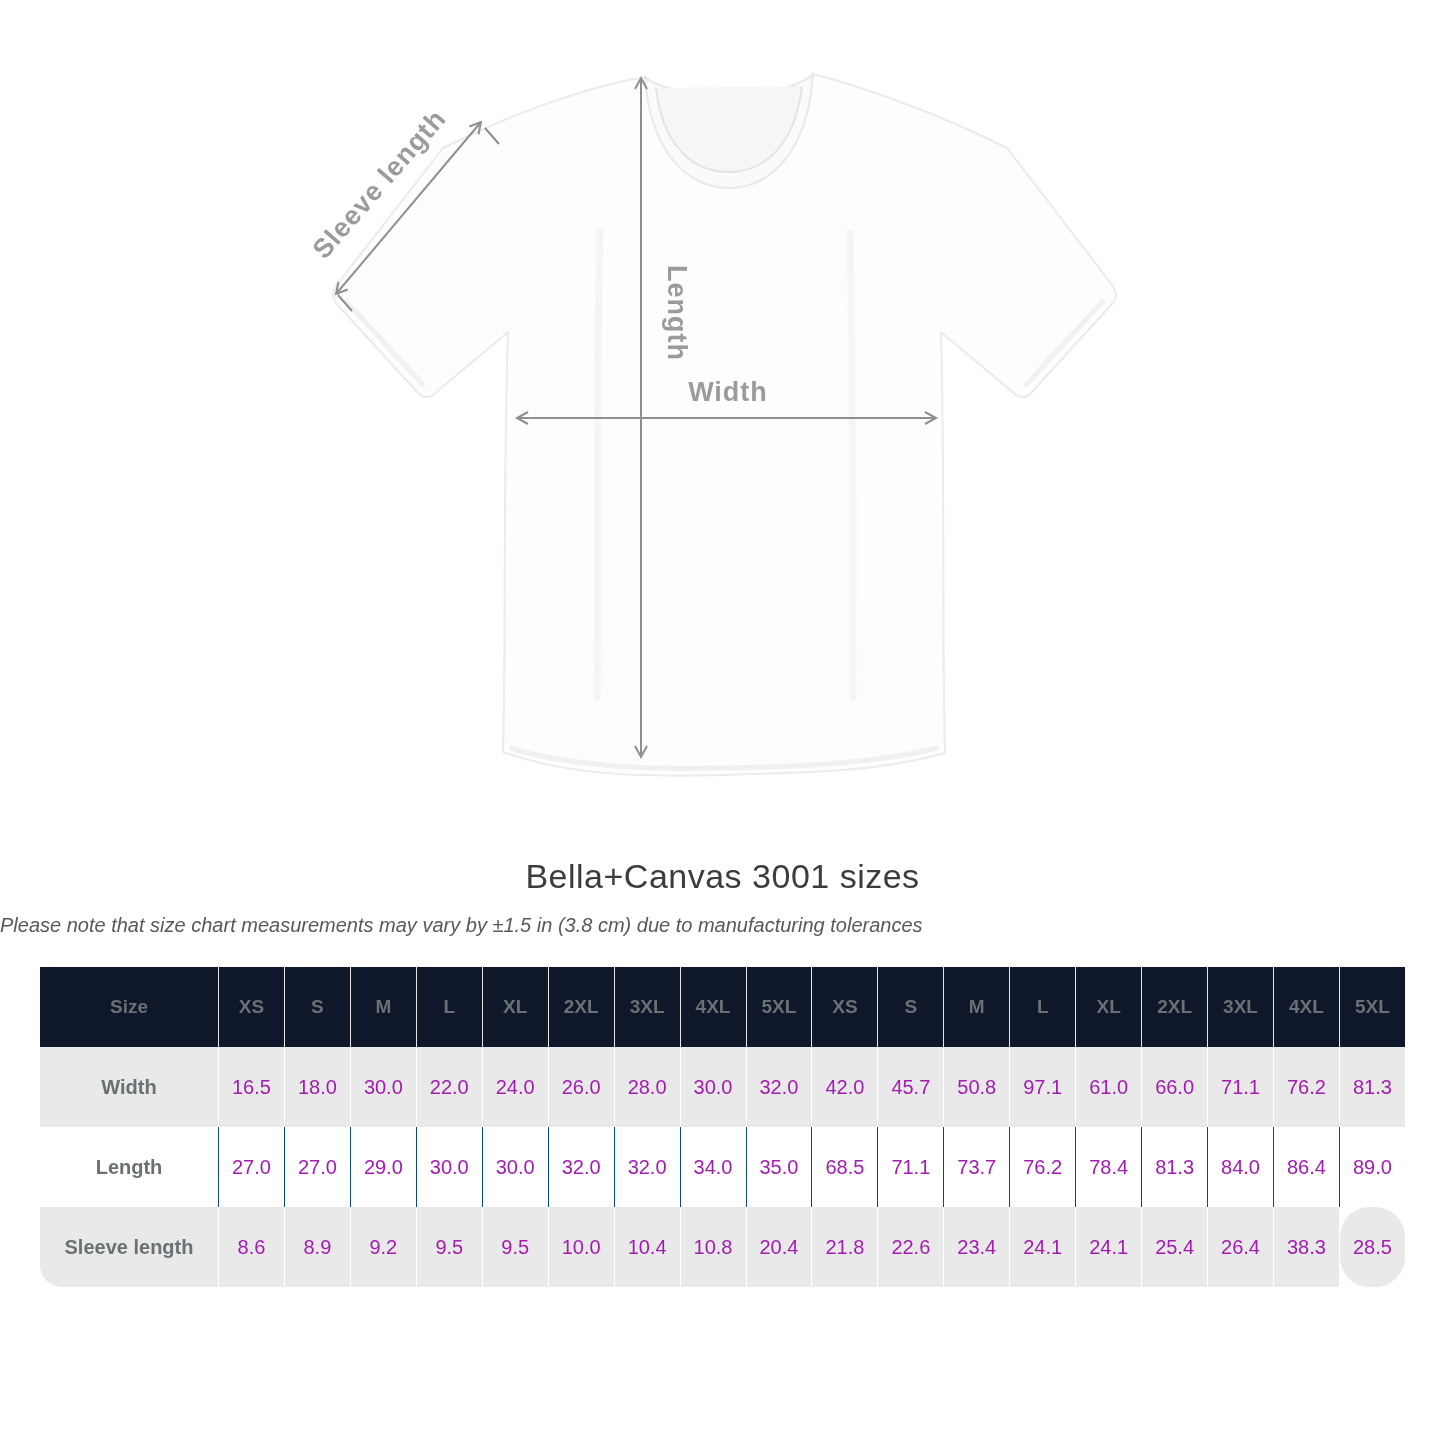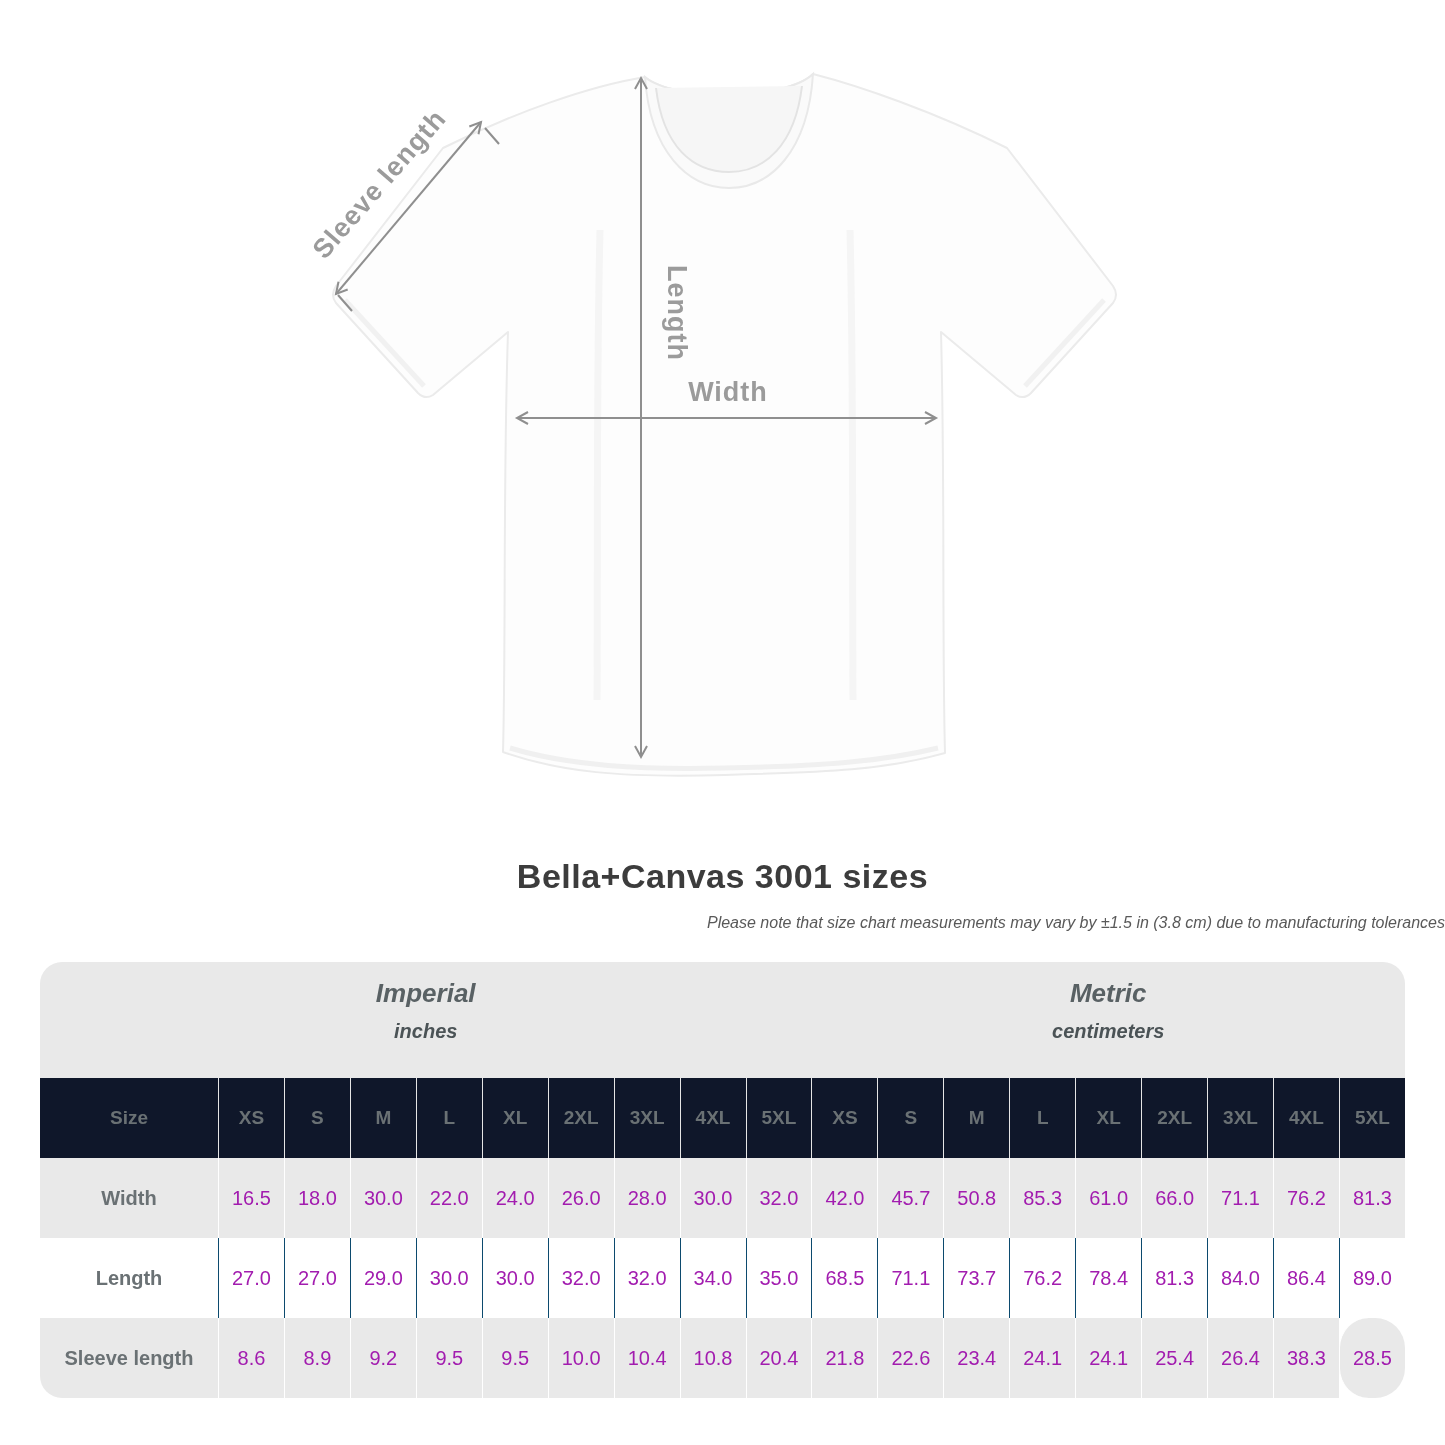--- a/index.html
+++ b/index.html
@@ -7,26 +7,26 @@
     width:1445px; height:1445px;
     background:#ffffff;
     font-family:"Liberation Sans", sans-serif;
     overflow:hidden;
   }
   .diagram-wrap { position:relative; width:1445px; height:845px; }
   .diagram-wrap svg { display:block; }
 
   .title {
     text-align:center;
-    font-size:34px; font-weight:bold; color:#3c3c3c;
+    font-size:34px; font-weight:normal; color:#3c3c3c;
     margin:12px 0 0 0; letter-spacing:0.5px;
   }
   .note {
-    text-align:right;
-    font-size:16px; font-style:italic; color:#595959;
+    text-align:left;
+    font-size:20px; font-style:italic; color:#595959;
     margin:18px 0 4px 0;
   }
 
   .table-wrap { margin:30px 40px 0 40px; }
   table {
     border-collapse:separate; border-spacing:0;
     table-layout:fixed; width:1365px;
   }
   th, td { text-align:center; vertical-align:middle; padding:0; }
 
@@ -130,30 +130,20 @@
         <col>
         <col>
         <col>
         <col>
         <col>
         <col>
         <col>
         <col>
       </colgroup>
     <thead>
-      <tr>
-        <th class="sec sec-left" id="sec-imperial" colspan="10">
-          <div class="sec-name">Imperial</div>
-          <div class="sec-unit">inches</div>
-        </th>
-        <th class="sec sec-right" id="sec-metric" colspan="9">
-          <div class="sec-name">Metric</div>
-          <div class="sec-unit">centimeters</div>
-        </th>
-      </tr>
       <tr id="size-row">
         <th class="corner">Size</th>
       <th>XS</th>
           <th>S</th>
           <th>M</th>
           <th>L</th>
           <th>XL</th>
           <th>2XL</th>
           <th>3XL</th>
           <th>4XL</th>
@@ -177,21 +167,21 @@
           <td>30.0</td>
           <td>22.0</td>
           <td>24.0</td>
           <td>26.0</td>
           <td>28.0</td>
           <td>30.0</td>
           <td>32.0</td>
           <td>42.0</td>
           <td>45.7</td>
           <td>50.8</td>
-          <td>85.3</td>
+          <td>97.1</td>
           <td>61.0</td>
           <td>66.0</td>
           <td>71.1</td>
           <td>76.2</td>
           <td>81.3</td>
         </tr>
         <tr class="white">
           <td class="rowlabel">Length</td>
           <td>27.0</td>
           <td>27.0</td>

